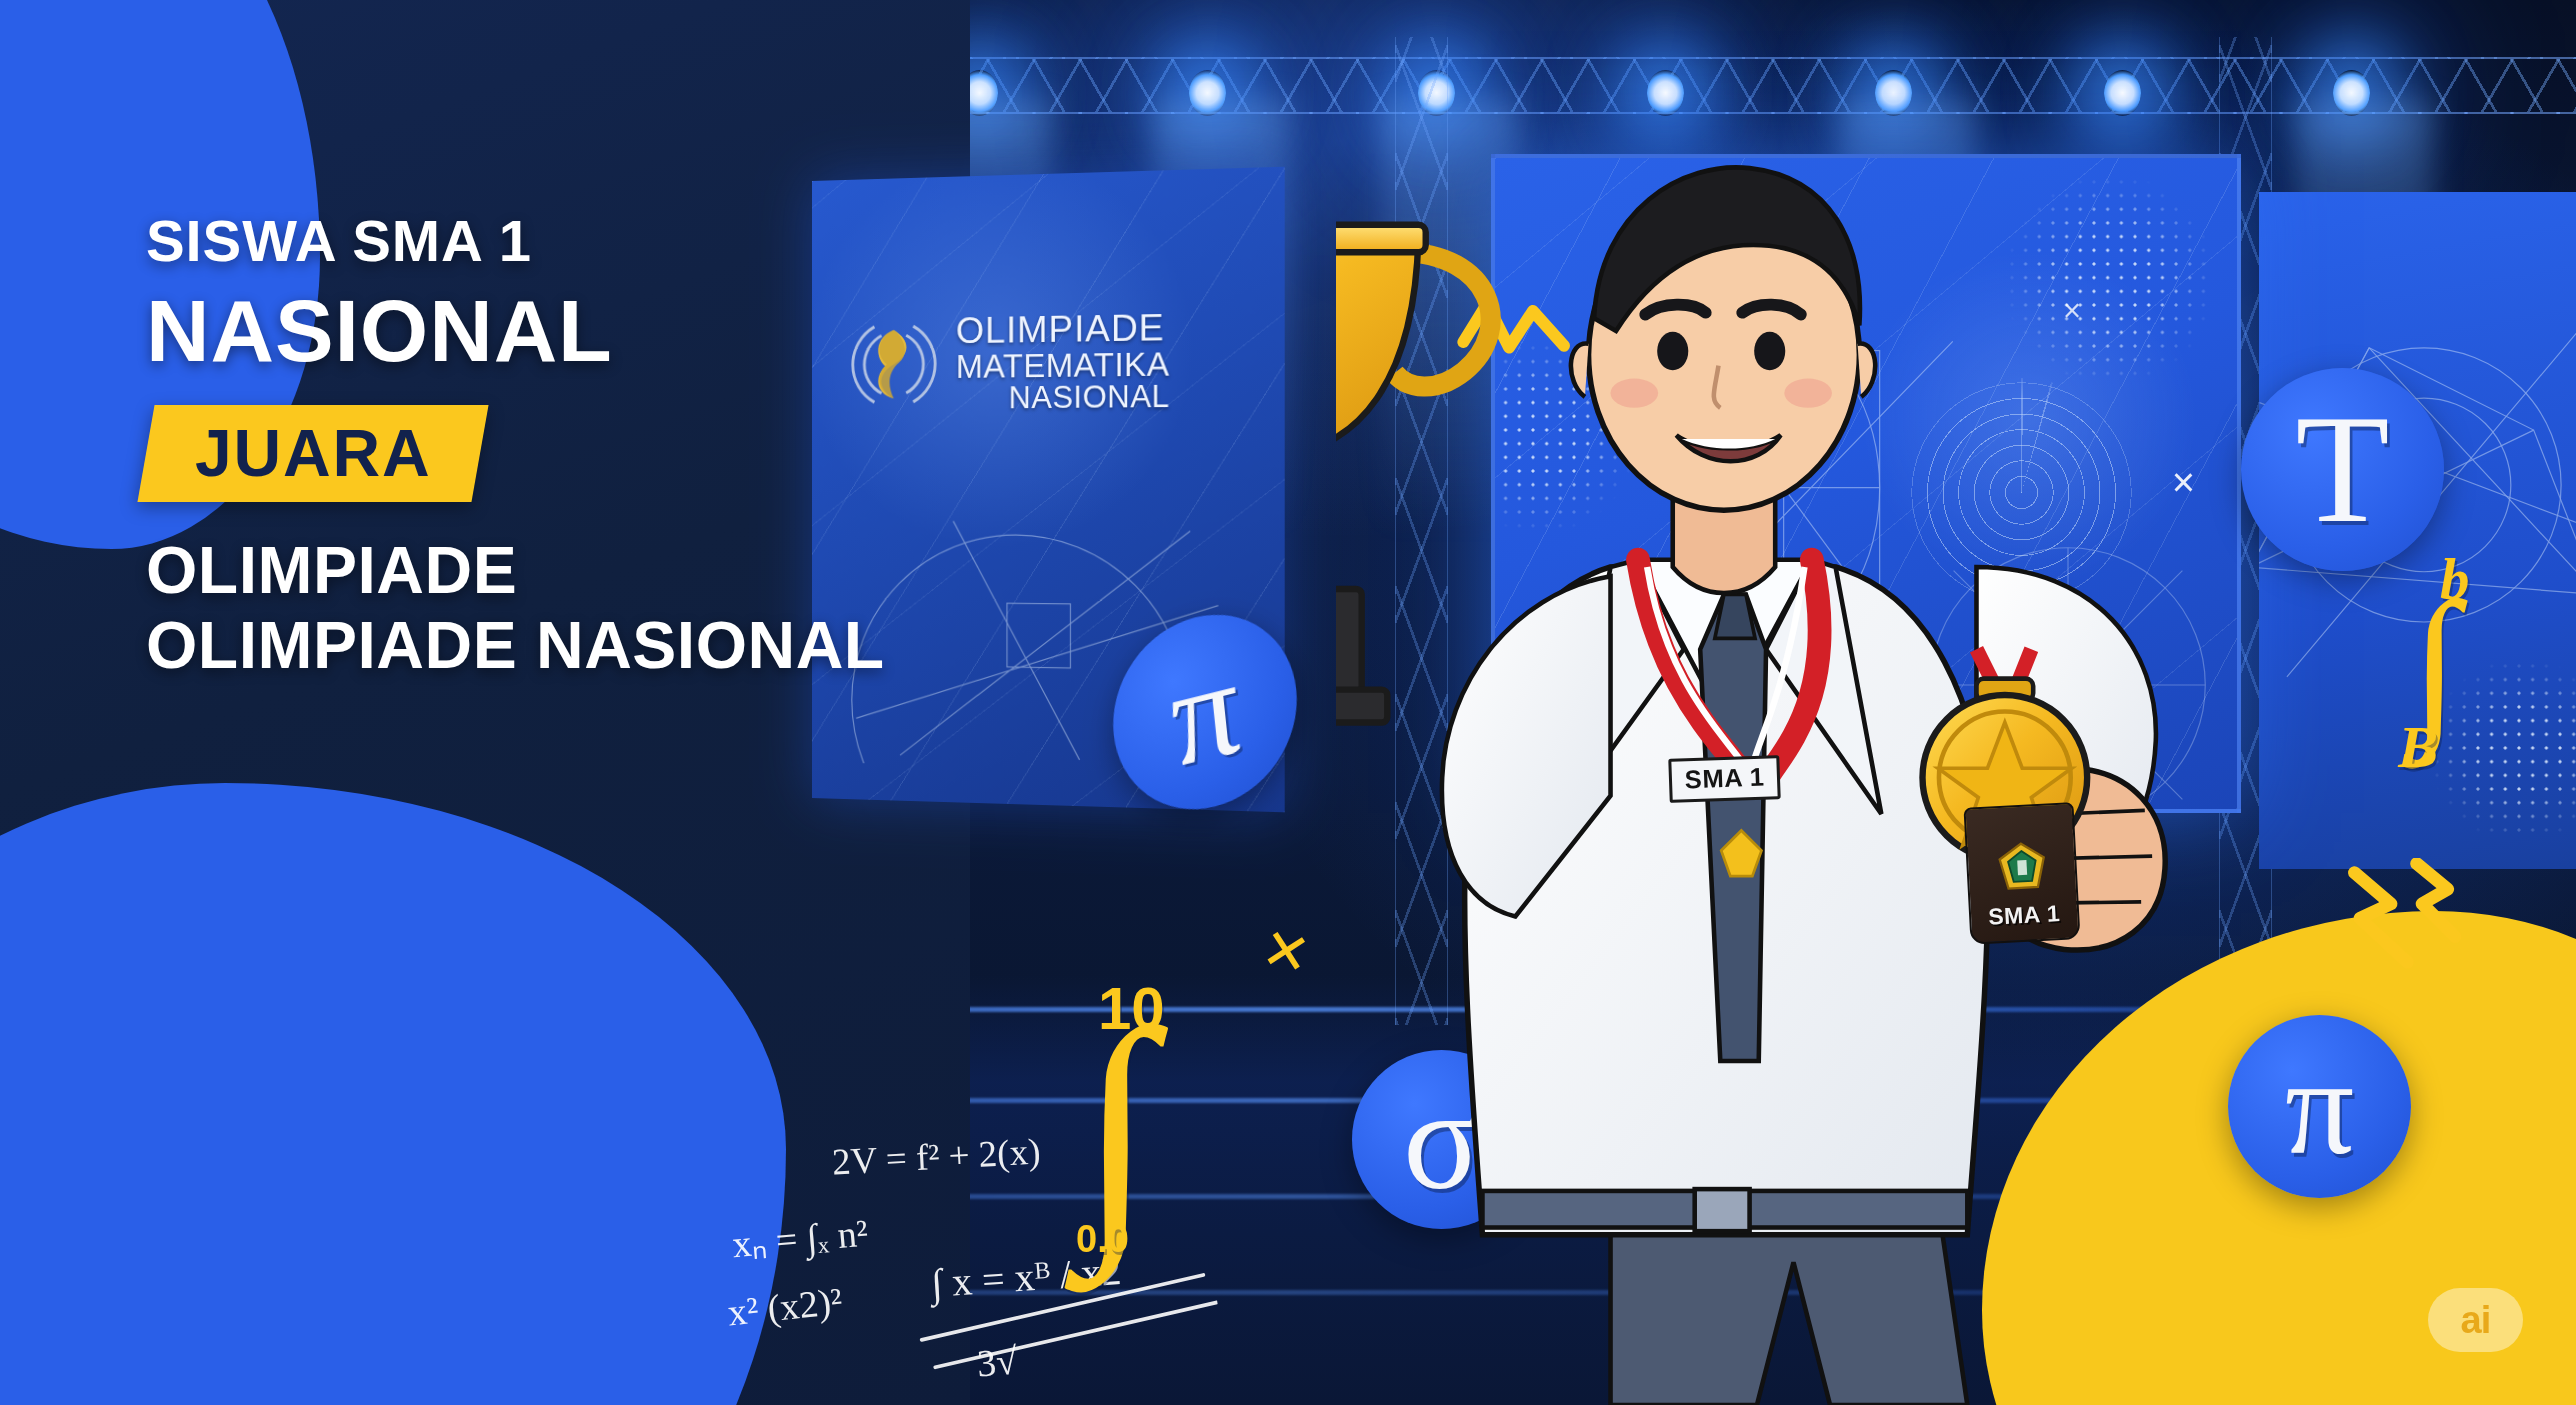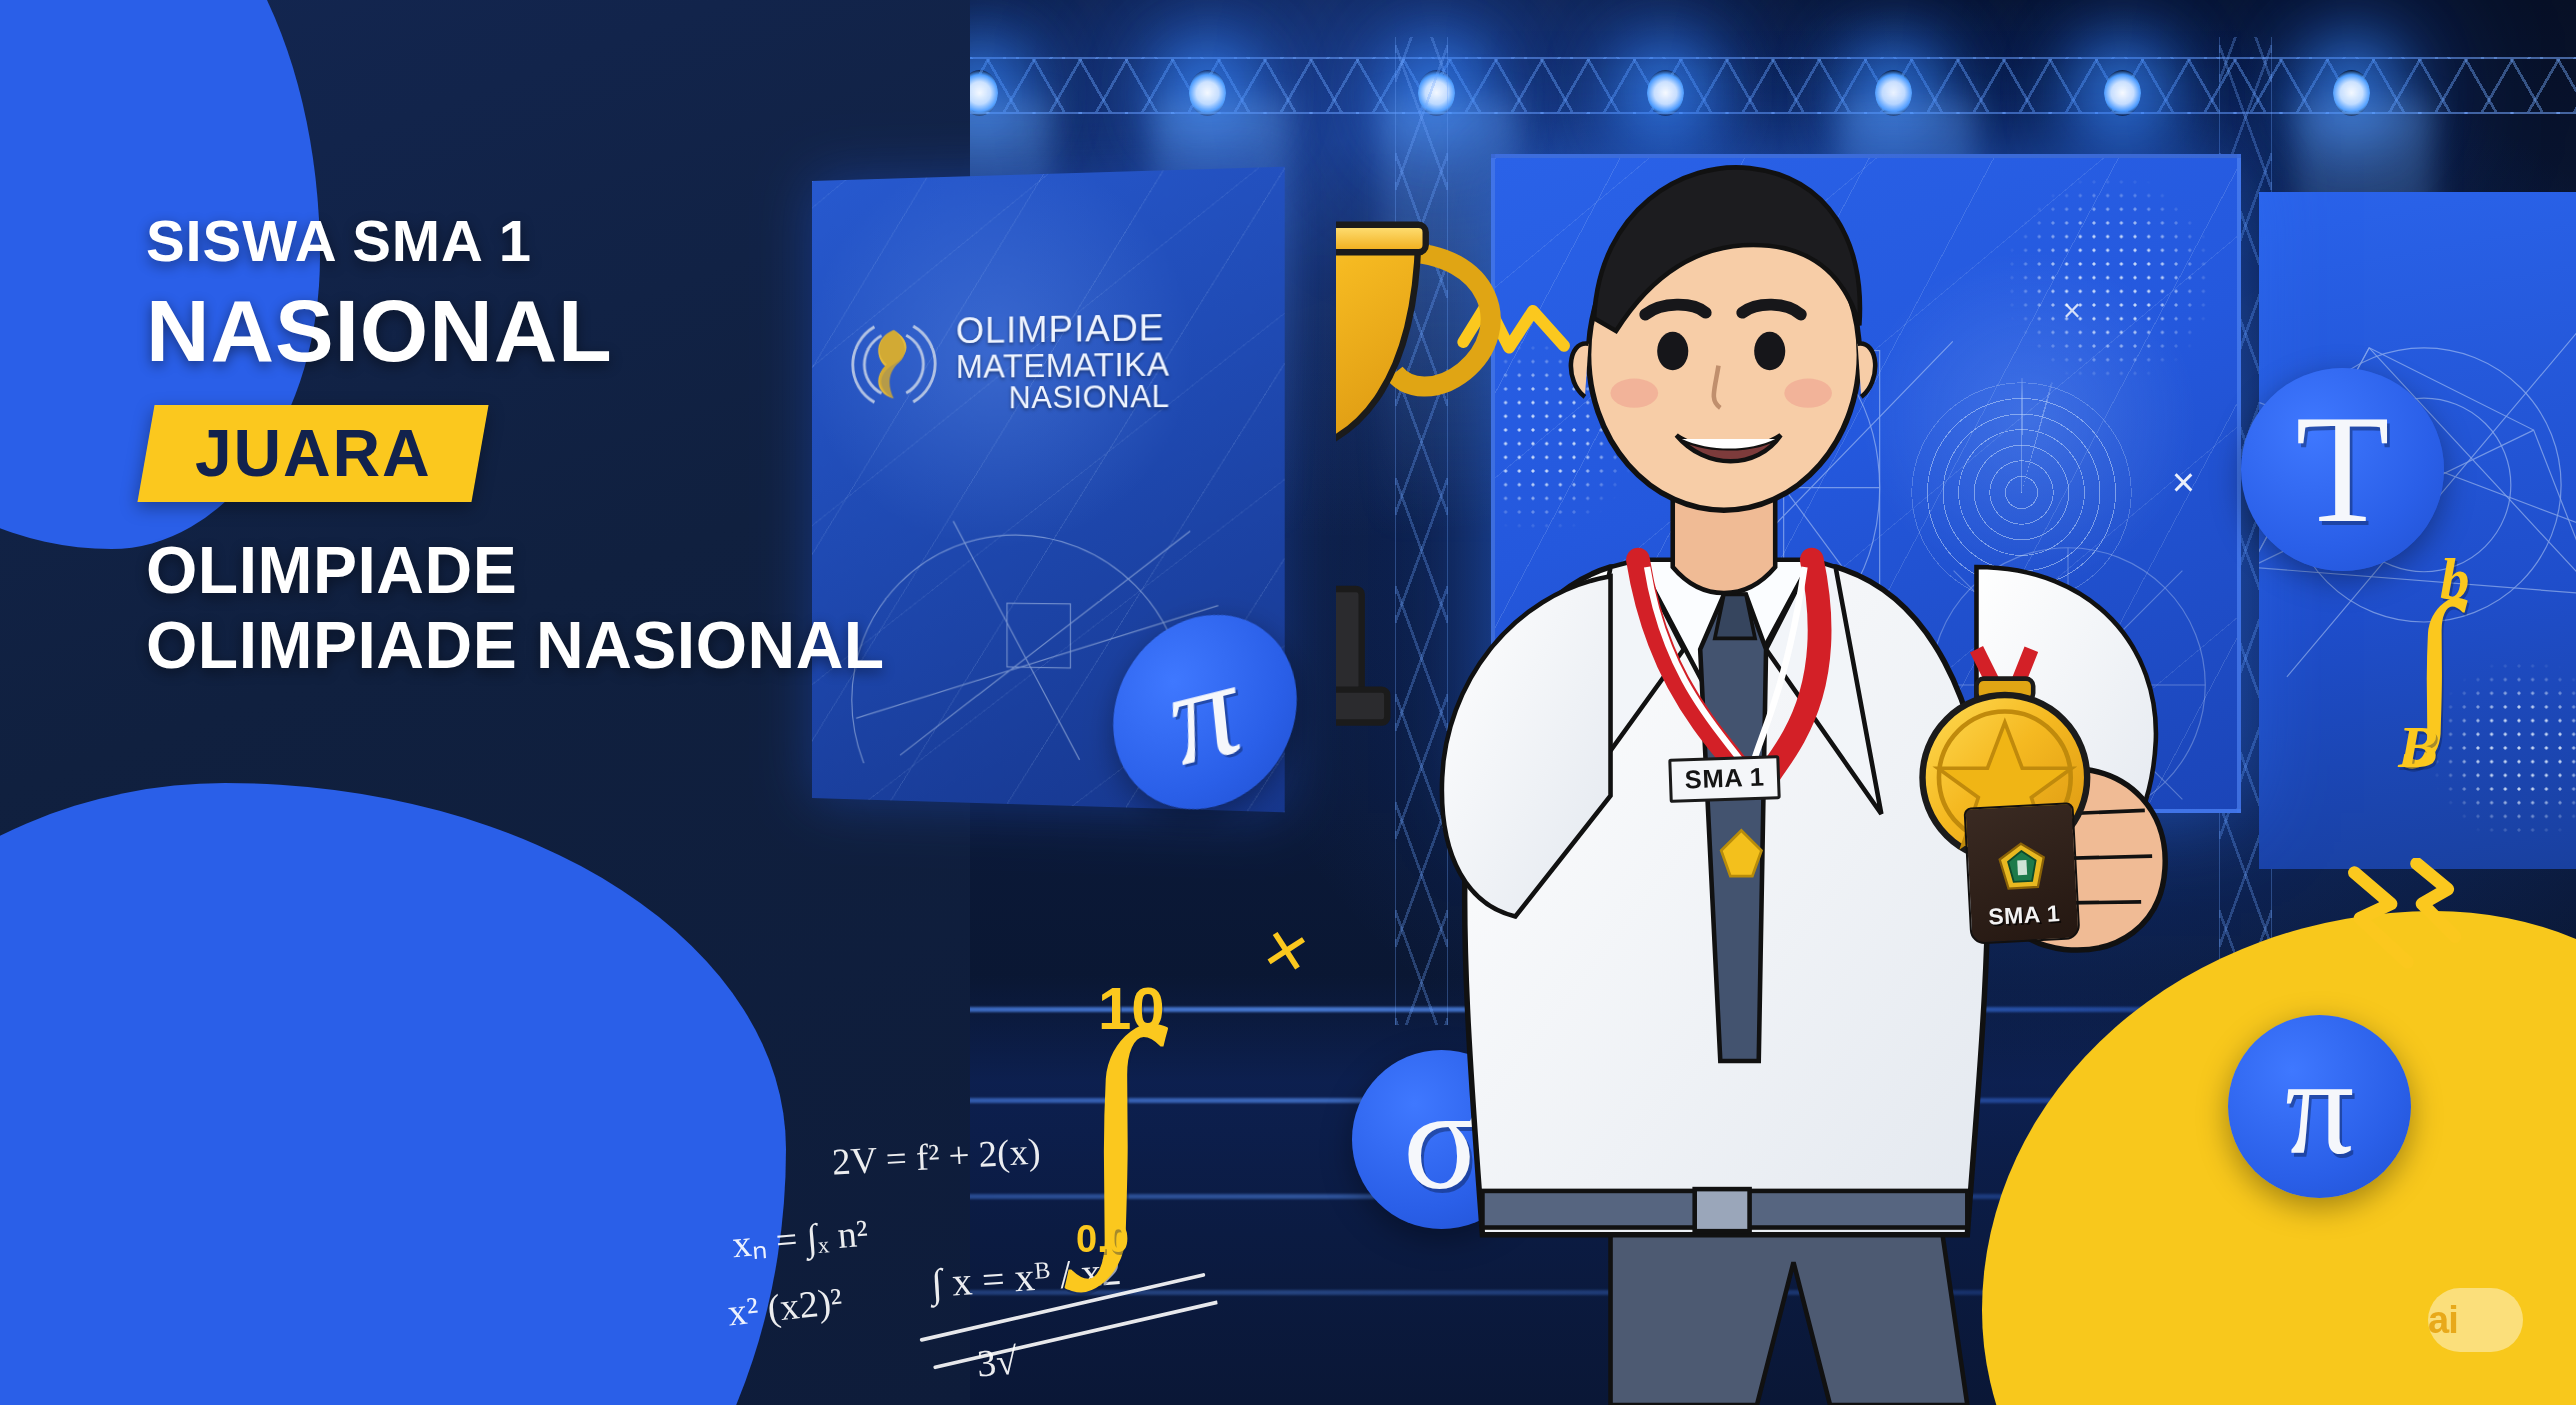--- a/index.html
+++ b/index.html
@@ -217,21 +217,21 @@
     padding-bottom:11px; transform:rotate(-3deg);
   }
   .patch-label{ color:#f3f3f3; font-size:23px; font-weight:700; letter-spacing:0.5px;
                 text-shadow:1.8px 1.8px 0 rgba(0,0,0,.7); }
 
   
   .ai-mark{
     position:absolute; right:53px; bottom:53px; z-index:80;
     width:95px; height:64px; border-radius:35px;
     background:rgba(255,255,255,.42);
-    display:flex; align-items:center; justify-content:flex-start;
+    display:flex; align-items:center; justify-content:center;
     color:#e8a91a; font-size:38px; font-weight:700; letter-spacing:-0.9px;
   }
 </style>
 </head>
 <body>
 
 <div id="poster">
 
   <div class="stage-bg"></div>
   <div class="stage-floor"></div>

